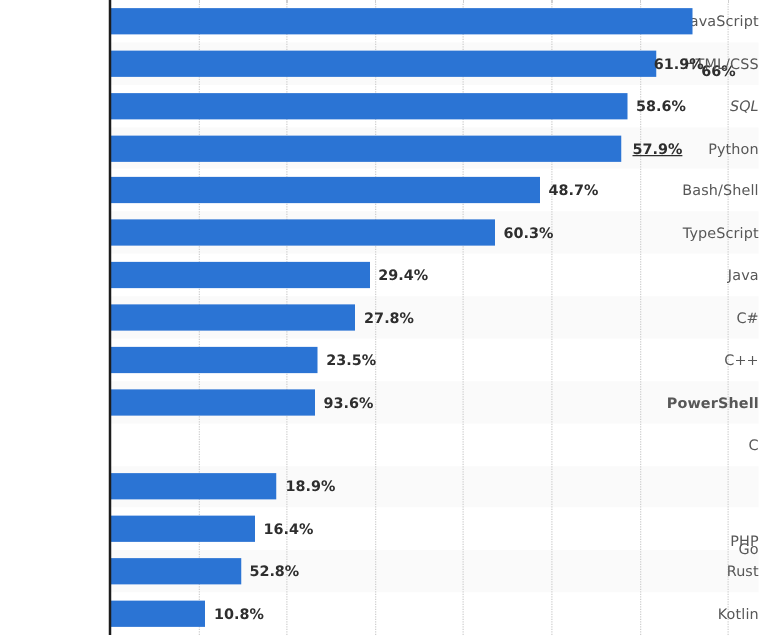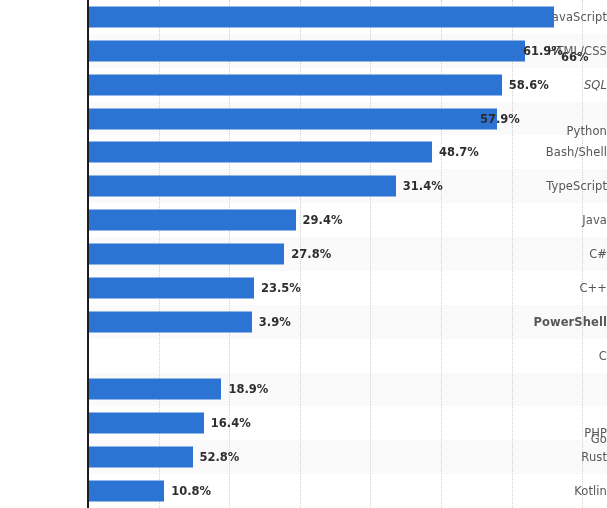--- a/index.html
+++ b/index.html
@@ -164,38 +164,38 @@
         </div>
       </div>
       <div class="chart-row" style="top: 67.7333px; height: 33.8667px;">
         <div class="cat-label" style="color: rgb(87, 87, 87); font-style: italic;">SQL</div>
         <div class="bar-wrap">
           <div class="bar" style="width: 413.788px; background: rgb(43, 116, 212);"></div>
           <div class="bar-value" style="left: 420.788px; color: rgb(46, 46, 46);">58.6%</div>
         </div>
       </div>
       <div class="chart-row" style="top: 101.6px; height: 33.8667px;">
-        <div class="cat-label" style="color: rgb(87, 87, 87); margin-top: 12px;">Python</div>
+        <div class="cat-label" style="color: rgb(87, 87, 87);">Python</div>
         <div class="bar-wrap">
           <div class="bar" style="width: 408.845px; background: rgb(43, 116, 212);"></div>
-          <div class="bar-value" style="left: 392px; color: rgb(46, 46, 46);">57.9%</div>
+          <div class="bar-value" style="left: 418px; color: rgb(46, 46, 46); text-decoration: underline;">57.9%</div>
         </div>
       </div>
       <div class="chart-row" style="top: 135.467px; height: 33.8667px;">
         <div class="cat-label" style="color: rgb(87, 87, 87);">Bash/Shell</div>
         <div class="bar-wrap">
           <div class="bar" style="width: 343.882px; background: rgb(43, 116, 212);"></div>
           <div class="bar-value" style="left: 350.882px; color: rgb(46, 46, 46);">48.7%</div>
         </div>
       </div>
       <div class="chart-row" style="top: 169.333px; height: 33.8667px;">
         <div class="cat-label" style="color: rgb(87, 87, 87);">TypeScript</div>
         <div class="bar-wrap">
           <div class="bar" style="width: 307.869px; background: rgb(43, 116, 212);"></div>
-          <div class="bar-value" style="left: 314.869px; color: rgb(46, 46, 46);">31.4%</div>
+          <div class="bar-value" style="left: 314.869px; color: rgb(46, 46, 46);">60.3%</div>
         </div>
       </div>
       <div class="chart-row" style="top: 203.2px; height: 33.8667px;">
         <div class="cat-label" style="color: rgb(87, 87, 87);">Java</div>
         <div class="bar-wrap">
           <div class="bar" style="width: 207.6px; background: rgb(43, 116, 212);"></div>
           <div class="bar-value" style="left: 214.6px; color: rgb(46, 46, 46);">29.4%</div>
         </div>
       </div>
       <div class="chart-row" style="top: 237.067px; height: 33.8667px;">
@@ -209,21 +209,21 @@
         <div class="cat-label" style="color: rgb(87, 87, 87);">C++</div>
         <div class="bar-wrap">
           <div class="bar" style="width: 165.939px; background: rgb(43, 116, 212);"></div>
           <div class="bar-value" style="left: 172.939px; color: rgb(46, 46, 46);">23.5%</div>
         </div>
       </div>
       <div class="chart-row" style="top: 304.8px; height: 33.8667px;">
         <div class="cat-label" style="color: rgb(87, 87, 87); font-weight: bold;">PowerShell</div>
         <div class="bar-wrap">
           <div class="bar" style="width: 163.82px; background: rgb(43, 116, 212);"></div>
-          <div class="bar-value" style="left: 170.82px; color: rgb(46, 46, 46);">3.9%</div>
+          <div class="bar-value" style="left: 170.82px; color: rgb(46, 46, 46);">93.6%</div>
         </div>
       </div>
       <div class="chart-row" style="top: 338.667px; height: 33.8667px;">
         <div class="cat-label" style="color: rgb(87, 87, 87);">C</div>
       </div>
       <div class="chart-row" style="top: 372.533px; height: 33.8667px;">
         <div class="cat-label" style="color: rgb(87, 87, 87); margin-top: 44px;">PHP</div>
         <div class="bar-wrap">
           <div class="bar" style="width: 133.457px; background: rgb(43, 116, 212);"></div>
           <div class="bar-value" style="left: 140.457px; color: rgb(46, 46, 46);">18.9%</div>

